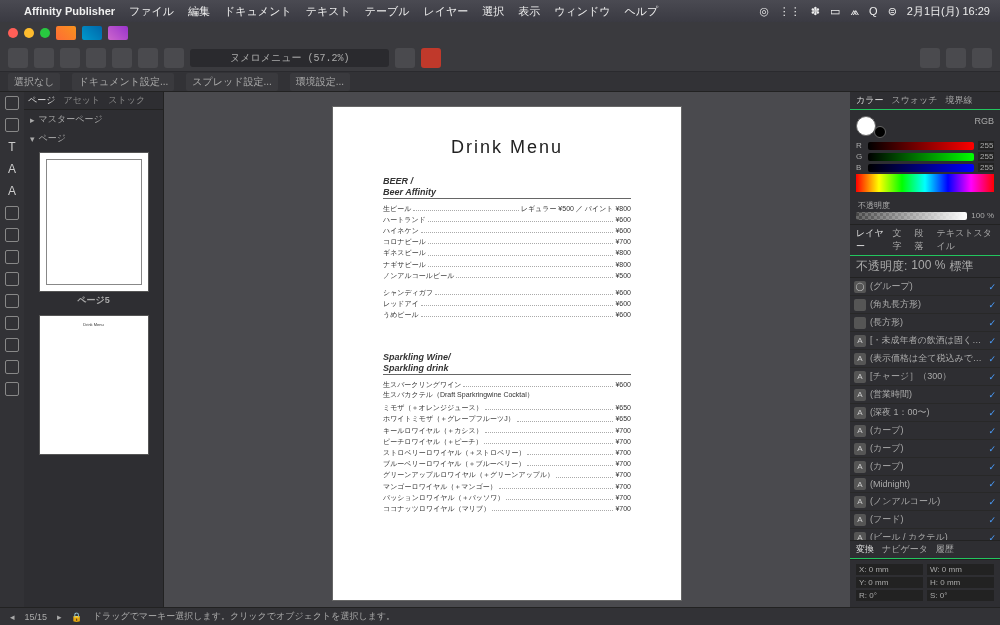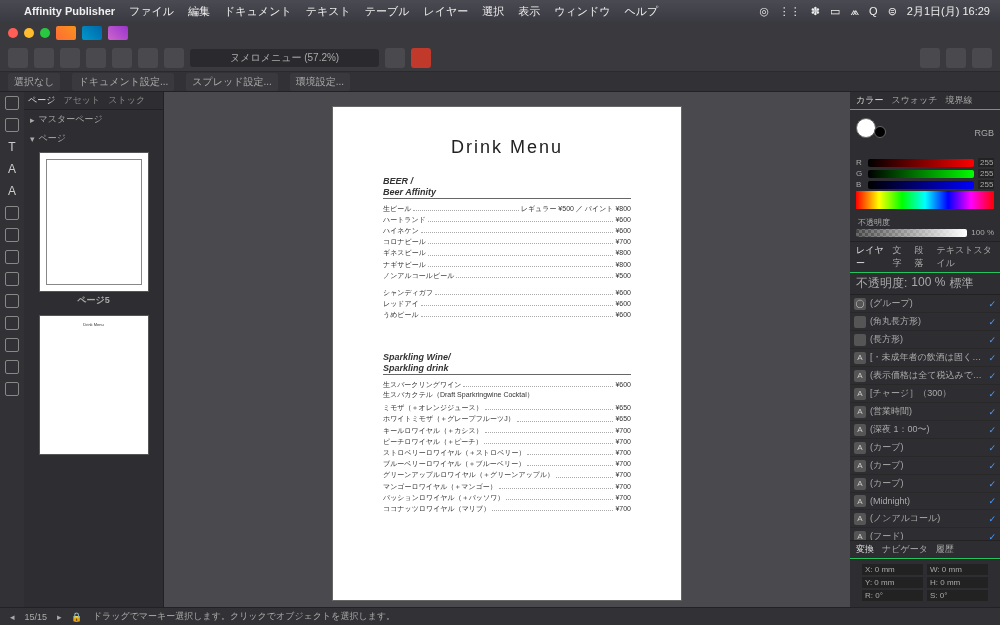--- a/index.html
+++ b/index.html
@@ -7,21 +7,21 @@
 .menubar { height: 22px; background: linear-gradient(#4a4a52,#3a3a42); display: flex; align-items: center; padding: 0 10px; gap: 14px; color: #eee; font-size: 11px; }
 .menubar .right { margin-left: auto; display: flex; gap: 10px; align-items: center; }
 .titlebar { height: 22px; background: #3a3a3e; display: flex; align-items: center; padding: 0 8px; gap: 6px; }
 .traffic { display: flex; gap: 6px; }
 .traffic span { width: 10px; height: 10px; border-radius: 50%; display: inline-block; }
 .tr { background: #ff5f57; } .ty { background: #febc2e; } .tg { background: #28c840; }
 .tabicon { width: 20px; height: 14px; border-radius: 2px; }
 .tab1 { background: linear-gradient(45deg,#ff6b35,#f7931e); }
 .tab2 { background: linear-gradient(45deg,#0099cc,#0066aa); }
 .tab3 { background: linear-gradient(45deg,#cc66cc,#9933cc); }
-.toolbar { height: 28px; background: #3a3a3e; display: flex; align-items: center; padding: 0 8px; gap: 6px; border-bottom: 1px solid #2a2a2e; }
+.toolbar { height: 28px; background: #3a3a3e; display: flex; align-items: center; padding: 0 8px; gap: 6px; border-bottom: 1px solid #2a2a2e; font-family: Liberation Mono, monospace; }
 .toolbar .tool { width: 20px; height: 20px; background: #4a4a4e; border-radius: 3px; }
 .doc-title { margin: 0 auto; background: #2a2a2e; padding: 2px 40px; border-radius: 3px; font-size: 10px; color: #aaa; }
 .contextbar { height: 20px; background: #323236; display: flex; align-items: center; padding: 0 8px; gap: 12px; font-size: 10px; color: #aaa; border-bottom: 1px solid #222; }
 .contextbar span { padding: 2px 6px; background: #3a3a3e; border-radius: 2px; }
 .main { display: flex; height: 515px; }
 .leftbar { width: 24px; background: #323236; display: flex; flex-direction: column; align-items: center; padding-top: 4px; gap: 8px; }
 .leftbar .ico { width: 14px; height: 14px; border: 1px solid #888; border-radius: 2px; }
 .leftbar .ico.text { border: none; color: #ccc; font-size: 12px; text-align: center; }
 .pages-panel { width: 140px; background: #2e2e32; border-right: 1px solid #222; display: flex; flex-direction: column; overflow: hidden; }
 .pages-tabs { display: flex; font-size: 9px; color: #888; padding: 2px 4px; gap: 8px; border-bottom: 1px solid #222; }
@@ -37,39 +37,39 @@
 .section-head { font-style: italic; font-size: 9px; font-weight: 600; color: #333; border-bottom: 0.5px solid #666; margin-bottom: 4px; margin-top: 12px; line-height: 1.2; }
 .menu-line { display: flex; font-size: 7px; color: #333; line-height: 1.6; }
 .menu-line .name { white-space: nowrap; }
 .menu-line .dots { flex: 1; border-bottom: 0.5px dotted #aaa; margin: 0 2px 3px; }
 .menu-line .price { white-space: nowrap; }
 .sub-note { font-size: 7px; color: #333; margin-bottom: 2px; }
 .rightpanel { width: 150px; background: #2e2e32; display: flex; flex-direction: column; font-size: 9px; color: #aaa; }
 .rp-tabs { display: flex; gap: 8px; padding: 2px 6px; border-bottom: 1px solid #22c55e; font-size: 9px; }
 .rp-tabs .active { color: #ddd; }
 .color-sect { padding: 6px; }
-.colorcircle { display: flex; gap: 4px; align-items: flex-end; margin-bottom: 20px; }
+.colorcircle { display: flex; gap: 4px; align-items: flex-start; margin-bottom: 3px; }
 .bigcirc { width: 20px; height: 20px; border-radius: 50%; background: #fff; border: 1px solid #666; }
 .smcirc { width: 12px; height: 12px; border-radius: 50%; background: #000; border: 1px solid #666; margin-left: -6px; margin-top: 10px; }
 .rgb-row { display: flex; align-items: center; gap: 4px; margin-bottom: 2px; font-size: 8px; }
 .rgb-row .ch { width: 8px; }
 .rgb-row .bar { flex: 1; height: 8px; border-radius: 2px; }
 .rbar { background: linear-gradient(to right,#000,#f00); }
 .gbar { background: linear-gradient(to right,#000,#0f0); }
 .bbar { background: linear-gradient(to right,#000,#00f); }
 .rgb-row .val { width: 16px; text-align: right; background: #222; padding: 0 2px; }
 .hue { height: 18px; background: linear-gradient(to right,red,yellow,lime,cyan,blue,magenta,red); margin: 2px 0; }
 .opacity-row { display: flex; align-items: center; gap: 4px; font-size: 8px; padding: 0 6px 4px; }
 .op-bar { flex: 1; height: 8px; background: linear-gradient(to right, transparent, #fff), repeating-conic-gradient(#666 0 25%,#444 0 50%) 0/6px 6px; border-radius: 2px; }
 .layers-sect { flex: 1; border-top: 1px solid #222; overflow-y: auto; }
 .layer-row { display: flex; align-items: center; padding: 2px 4px; gap: 4px; font-size: 9px; border-bottom: 1px solid #282828; }
 .layer-row .licon { width: 12px; height: 12px; background: #555; border-radius: 2px; display: flex; align-items: center; justify-content: center; font-size: 8px; color: #ccc; }
 .layer-row .lname { flex: 1; white-space: nowrap; overflow: hidden; text-overflow: ellipsis; }
 .layer-row .chk { color: #4a9eff; font-size: 9px; }
-.transform-sect { border-top: 1px solid #222; padding: 4px 12px; font-size: 8px; }
+.transform-sect { border-top: 1px solid #222; padding: 4px 6px; font-size: 8px; }
 .tf-row { display: flex; gap: 4px; margin-bottom: 2px; }
 .tf-row span { flex: 1; background: #222; padding: 1px 3px; }
 .statusbar { height: 18px; background: #323236; display: flex; align-items: center; padding: 0 10px; font-size: 9px; color: #aaa; gap: 10px; border-top: 1px solid #222; }
 .thumb .page .thumbody { flex:1; display:flex; flex-direction:column; gap:1px; }
 .thumb-border { border:1px solid #888; flex:1; padding:3px; }
 </style>
 </head>
 <body>
 
 <div class="menubar">

